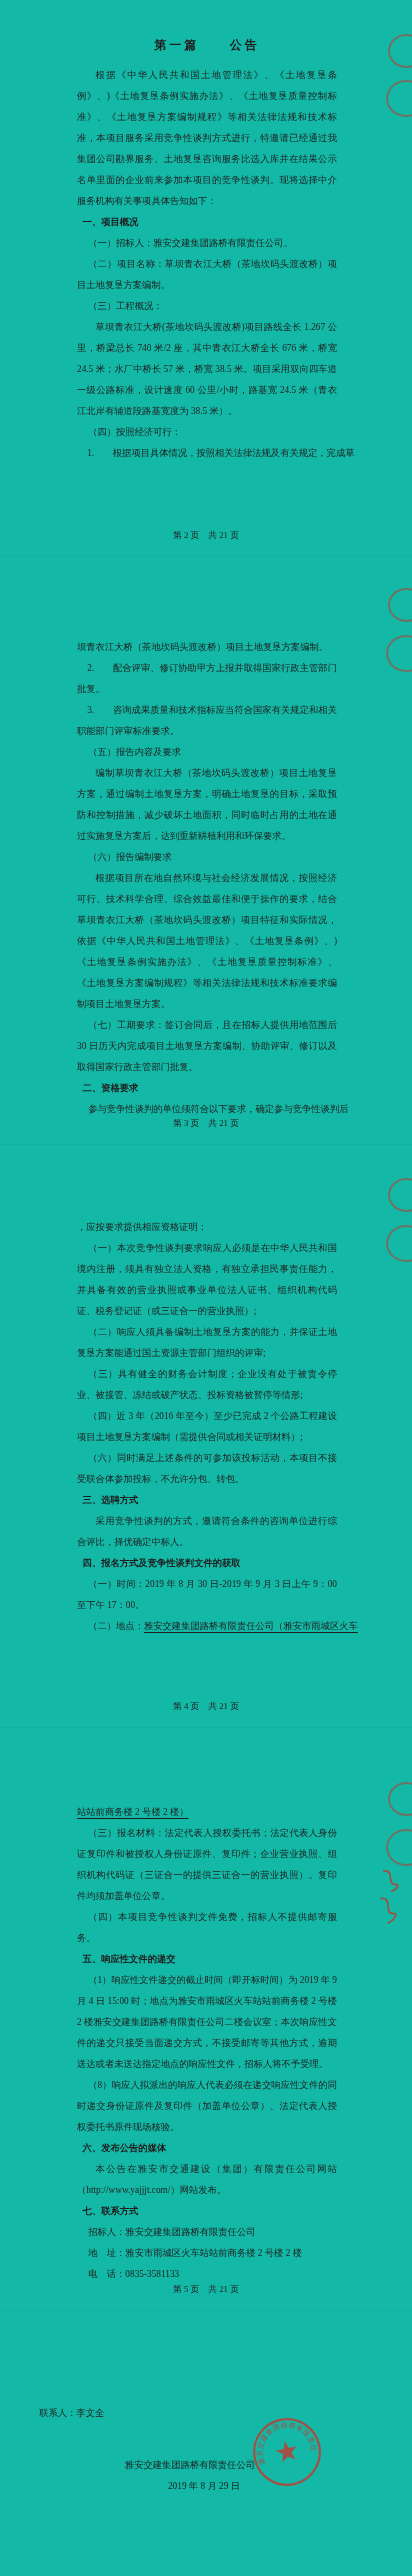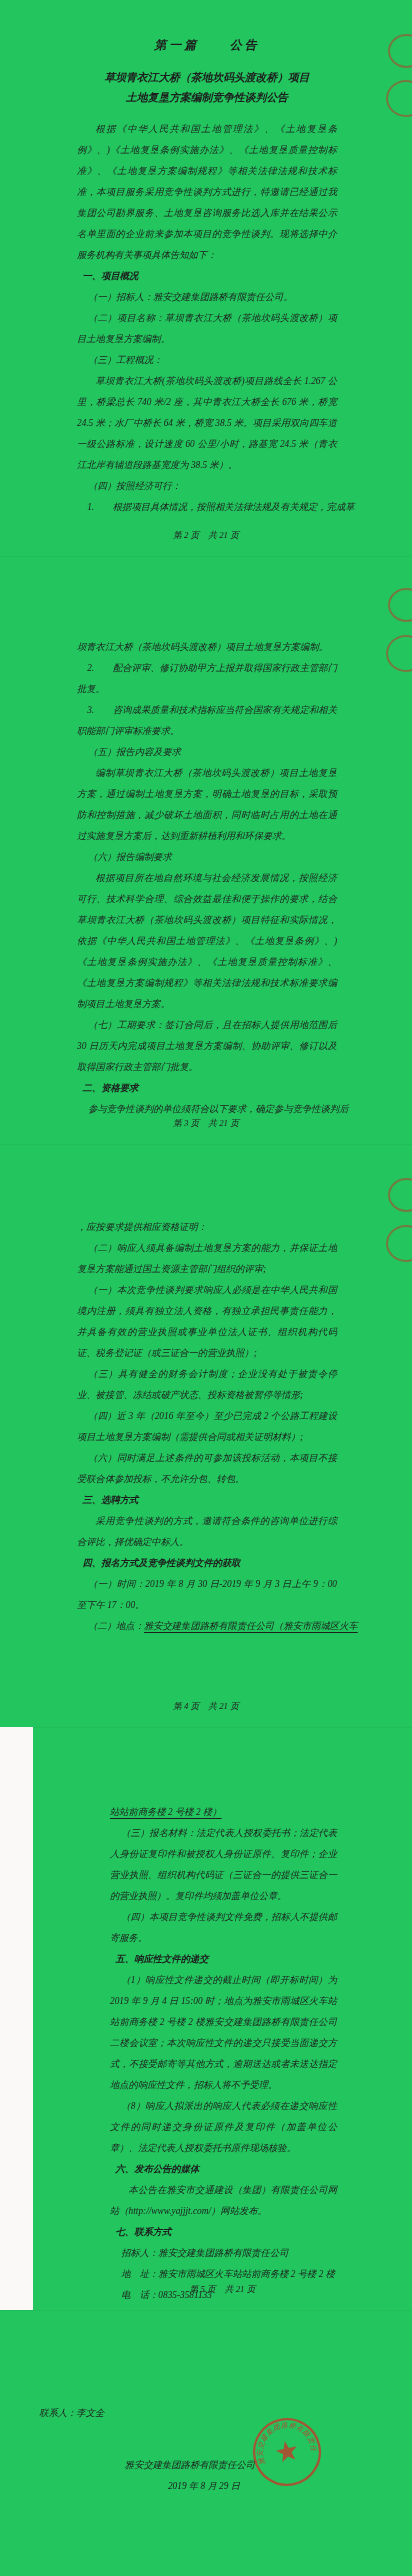--- a/index.html
+++ b/index.html
@@ -6,21 +6,21 @@
   body{
     width:412px;
     background:#faf9f7;
     position:relative;
     overflow:hidden;
     font-family:"Liberation Serif","DejaVu Serif",serif;
     color:#1e1e1e;
   }
   .scan-edge{position:absolute;top:0;left:0;width:412px;height:1.5px;
     background:linear-gradient(#c9c9c7,rgba(0,0,0,0));}
-  .page{position:relative;background:#22c55e;font-style:italic;}
+  .page{position:relative;background:#14b8a6;}
   .page + .page{border-top:0.5px solid rgba(0,0,0,0.04);}
   .content{
     padding-left:77px;
     padding-right:75px;
     font-size:9.3px;
     line-height:21px;
     text-align:justify;
   }
   p{margin:0;}
   .doc-sec-title{text-align:center;font-size:12px;font-weight:bold;
@@ -54,30 +54,26 @@
 </style>
 </head>
 <body>
 
 <div class="scan-edge"></div>
 
 <section class="page" style="height:556px;">
   <div class="content" style="padding-top:38px;">
     <p class="doc-sec-title"></p>
     <p class="doc-sec-title">第一篇　　公告</p>
-    <div class="title-block">
-      <p class="doc-title">草坝青衣江大桥（茶地坎码头渡改桥）项目</p>
-      <p class="doc-title">土地复垦方案编制竞争性谈判公告</p>
-    </div>
     <p class="para intro-gap">根据《中华人民共和国土地管理法》、《土地复垦条例》、)《土地复垦条例实施办法》、《土地复垦质量控制标准》、《土地复垦方案编制规程》等相关法律法规和技术标准，本项目服务采用竞争性谈判方式进行，特邀请已经通过我集团公司勘界服务、土地复垦咨询服务比选入库并在结果公示名单里面的企业前来参加本项目的竞争性谈判。现将选择中介服务机构有关事项具体告知如下：</p>
     <p class="sec-head">一、项目概况</p>
     <p class="item">（一）招标人：雅安交建集团路桥有限责任公司。</p>
     <p class="item">（二）项目名称：草坝青衣江大桥（茶地坎码头渡改桥）项目土地复垦方案编制。</p>
     <p class="item">（三）工程概况：</p>
-    <p class="para">草坝青衣江大桥(茶地坎码头渡改桥)项目路线全长 1.267 公里，桥梁总长 740 米/2 座，其中青衣江大桥全长 676 米，桥宽 24.5 米；水厂中桥长 64 米，桥宽 38.5 米。项目采用双向四车道一级公路标准，设计速度 60 公里/小时，路基宽 24.5 米（青衣江北岸有辅道段路基宽度为 38.5 米）。</p>
+    <p class="para">草坝青衣江大桥(茶地坎码头渡改桥)项目路线全长 1.267 公里，桥梁总长 740 米/2 座，其中青衣江大桥全长 676 米，桥宽 24.5 米；水厂中桥长 57 米，桥宽 38.5 米。项目采用双向四车道一级公路标准，设计速度 60 公里/小时，路基宽 24.5 米（青衣江北岸有辅道段路基宽度为 38.5 米）。</p>
     <p class="item">（四）按照经济可行：</p>
     <p class="num-item nowrap">1.　　根据项目具体情况，按照相关法律法规及有关规定，完成草</p>
   </div>
   <div class="page-footer">第 2 页　共 21 页</div>
   <div class="edge-seal" style="left:388px;top:34px;width:33px;height:30px;"></div>
   <div class="edge-seal" style="left:386px;top:80px;width:36px;height:33px;"></div>
 </section>
 
 <section class="page" style="height:587px;">
   <div class="content" style="padding-top:80px;">
@@ -93,37 +89,37 @@
     <p class="item nowrap">参与竞争性谈判的单位须符合以下要求，确定参与竞争性谈判后</p>
   </div>
   <div class="page-footer">第 3 页　共 21 页</div>
   <div class="edge-seal" style="left:388px;top:31px;width:33px;height:30px;"></div>
   <div class="edge-seal" style="left:386px;top:78px;width:36px;height:33px;"></div>
 </section>
 
 <section class="page" style="height:582px;">
   <div class="content" style="padding-top:72px;">
     <p class="cont">，应按要求提供相应资格证明：</p>
+    <p class="item">（一）本次竞争性谈判要求响应人必须是在中华人民共和国境内注册，须具有独立法人资格，有独立承担民事责任能力，并具备有效的营业执照或事业单位法人证书、组织机构代码证、税务登记证（或三证合一的营业执照）;</p>
     <p class="item">（二）响应人须具备编制土地复垦方案的能力，并保证土地复垦方案能通过国土资源主管部门组织的评审;</p>
-    <p class="item">（一）本次竞争性谈判要求响应人必须是在中华人民共和国境内注册，须具有独立法人资格，有独立承担民事责任能力，并具备有效的营业执照或事业单位法人证书、组织机构代码证、税务登记证（或三证合一的营业执照）;</p>
     <p class="item">（三）具有健全的财务会计制度；企业没有处于被责令停业、被接管、冻结或破产状态、投标资格被暂停等情形;</p>
     <p class="item">（四）近 3 年（2016 年至今）至少已完成 2 个公路工程建设项目土地复垦方案编制（需提供合同或相关证明材料）;</p>
     <p class="item">（六）同时满足上述条件的可参加该投标活动，本项目不接受联合体参加投标，不允许分包、转包。</p>
     <p class="sec-head">三、选聘方式</p>
     <p class="para">采用竞争性谈判的方式，邀请符合条件的咨询单位进行综合评比，择优确定中标人。</p>
     <p class="sec-head">四、报名方式及竞争性谈判文件的获取</p>
     <p class="item">（一）时间：2019 年 8 月 30 日-2019 年 9 月 3 日上午 9：00 至下午 17：00。</p>
     <p class="item nowrap"><span>（二）地点：</span><span class="ul">雅安交建集团路桥有限责任公司（雅安市雨城区火车</span></p>
   </div>
   <div class="page-footer">第 4 页　共 21 页</div>
   <div class="edge-seal" style="left:388px;top:33px;width:33px;height:30px;"></div>
   <div class="edge-seal" style="left:386px;top:80px;width:36px;height:33px;"></div>
 </section>
 
-<section class="page" style="height:582px;margin-left:33px;">
+<section class="page" style="height:582px;">
   <div class="content" style="padding-top:74px;">
     <p class="cont"><span class="ul">站站前商务楼 2 号楼 2 楼）</span></p>
     <p class="item">（三）报名材料：法定代表人授权委托书；法定代表人身份证复印件和被授权人身份证原件、复印件；企业营业执照、组织机构代码证（三证合一的提供三证合一的营业执照）。复印件均须加盖单位公章。</p>
     <p class="item">（四）本项目竞争性谈判文件免费，招标人不提供邮寄服务。</p>
     <p class="sec-head">五、响应性文件的递交</p>
     <p class="item">（1）响应性文件递交的截止时间（即开标时间）为 2019 年 9 月 4 日 15:00 时；地点为雅安市雨城区火车站站前商务楼 2 号楼 2 楼雅安交建集团路桥有限责任公司二楼会议室；本次响应性文件的递交只接受当面递交方式，不接受邮寄等其他方式，逾期送达或者未送达指定地点的响应性文件，招标人将不予受理。</p>
     <p class="item">（8）响应人拟派出的响应人代表必须在递交响应性文件的同时递交身份证原件及复印件（加盖单位公章）、法定代表人授权委托书原件现场核验。</p>
     <p class="sec-head">六、发布公告的媒体</p>
     <p class="para">本公告在雅安市交通建设（集团）有限责任公司网站（http://www.yajjjt.com/）网站发布。</p>
     <p class="sec-head">七、联系方式</p>

